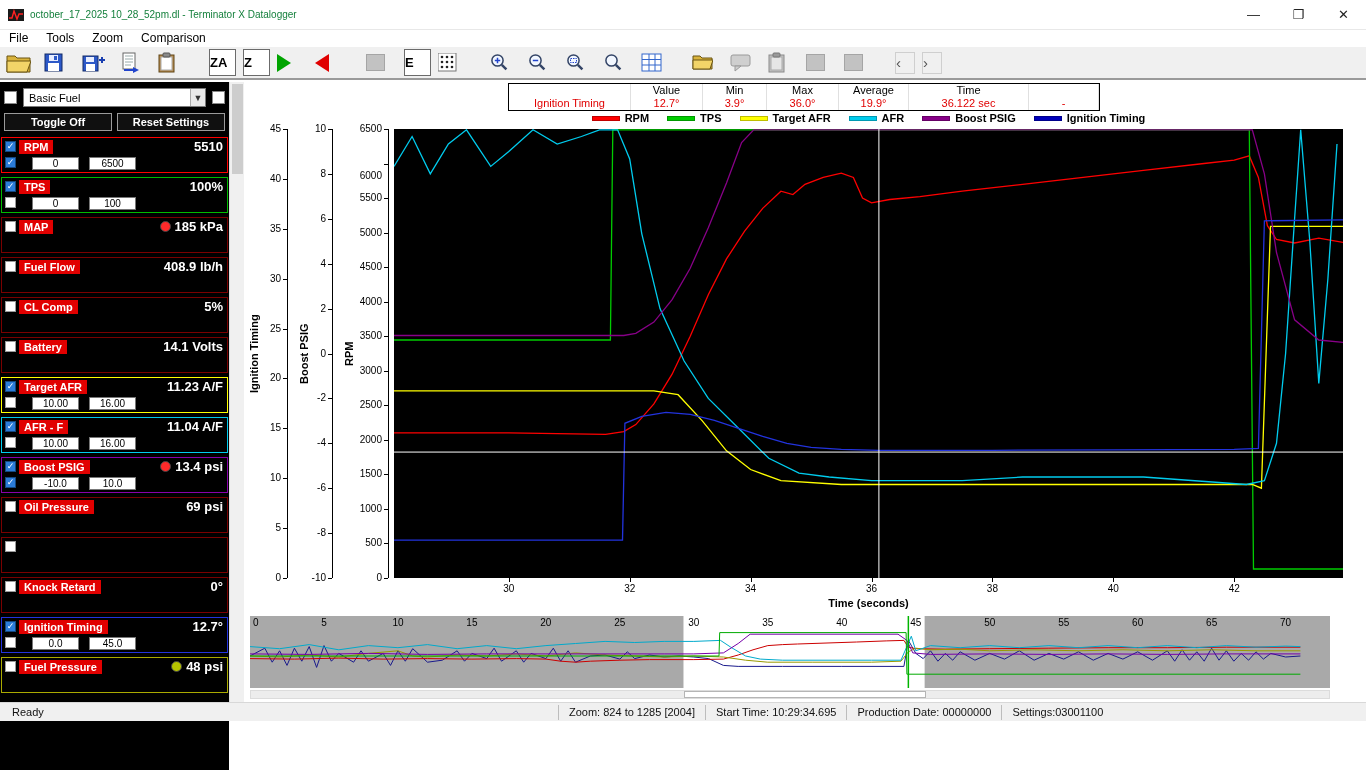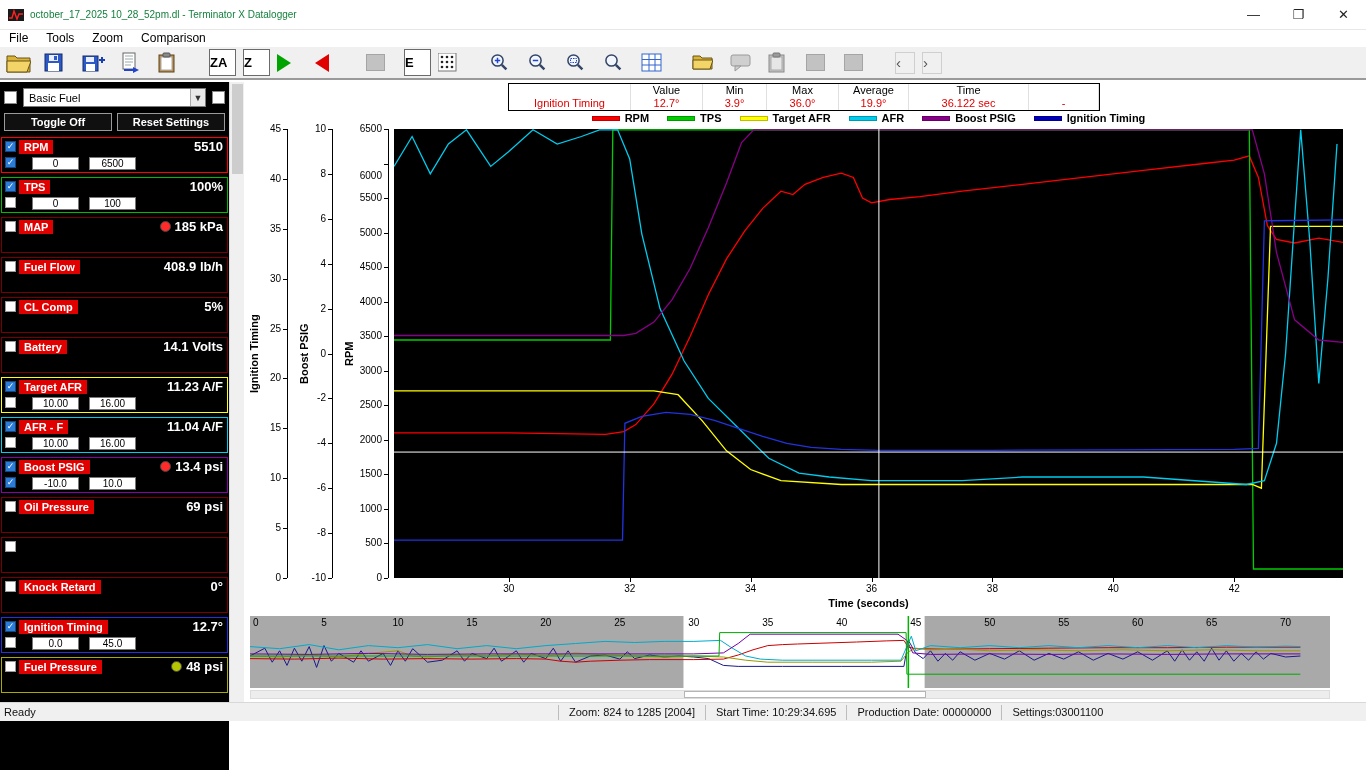--- a/index.html
+++ b/index.html
@@ -76,21 +76,21 @@
   .xmark{position:absolute;top:496px;width:1px;height:4px;background:#000}
   .xlabel{position:absolute;left:149px;top:515px;width:949px;text-align:center;font-size:11px;font-weight:bold}
   
   .overview{position:absolute;left:250px;top:616px;width:1080px;height:72px;background:#a9a9a9}
   .overview svg text{font-family:"Liberation Sans",sans-serif}
   .hscroll{position:absolute;left:250px;top:690px;width:1080px;height:9px;background:#ededed;border:1px solid #dcdcdc}
   .hthumb{position:absolute;top:0;height:7px;background:#fff;border:1px solid #b5b5b5}
   
   .statusbar{position:absolute;left:0;top:702px;width:1366px;height:19px;background:#f0f0f0;
              border-top:1px solid #d8d8d8;display:flex;align-items:center;font-size:11px;color:#111}
-  .st-ready{width:558px;padding-left:4px}
+  .st-ready{width:558px;padding-left:12px}
   .st-seg{padding:0 10px;border-left:1px solid #bdbdbd;height:15px;line-height:15px;white-space:nowrap}
 </style>
 </head>
 <body>
 
 <div class="titlebar">
   <span class="appicon">
     <svg width="16" height="16">
         <rect x="0" y="2" width="16" height="12" fill="#1a1a1a"></rect>
         <polyline points="1,11 4,11 6,4 9,12 11,7 15,7" fill="none" stroke="#ff2222" stroke-width="1.4"></polyline>

